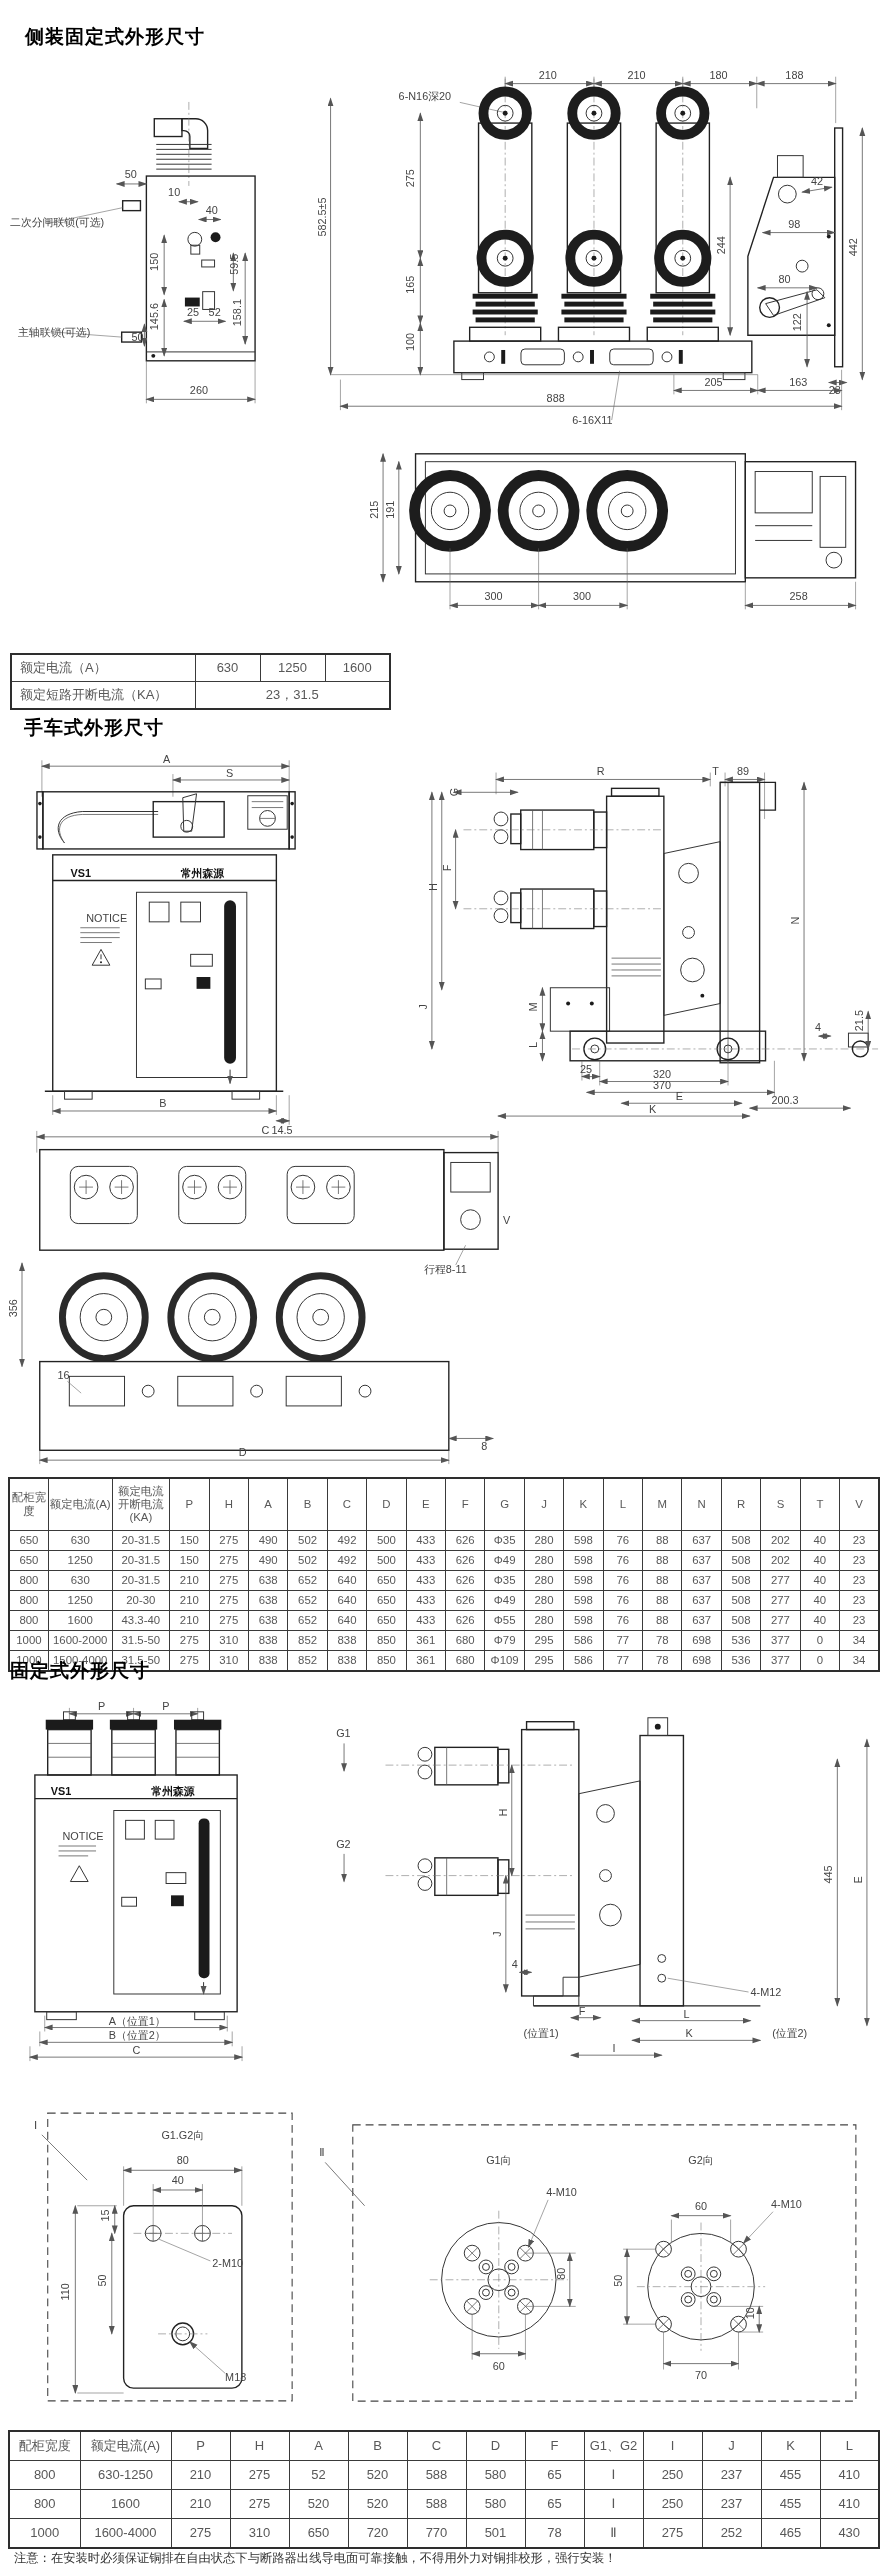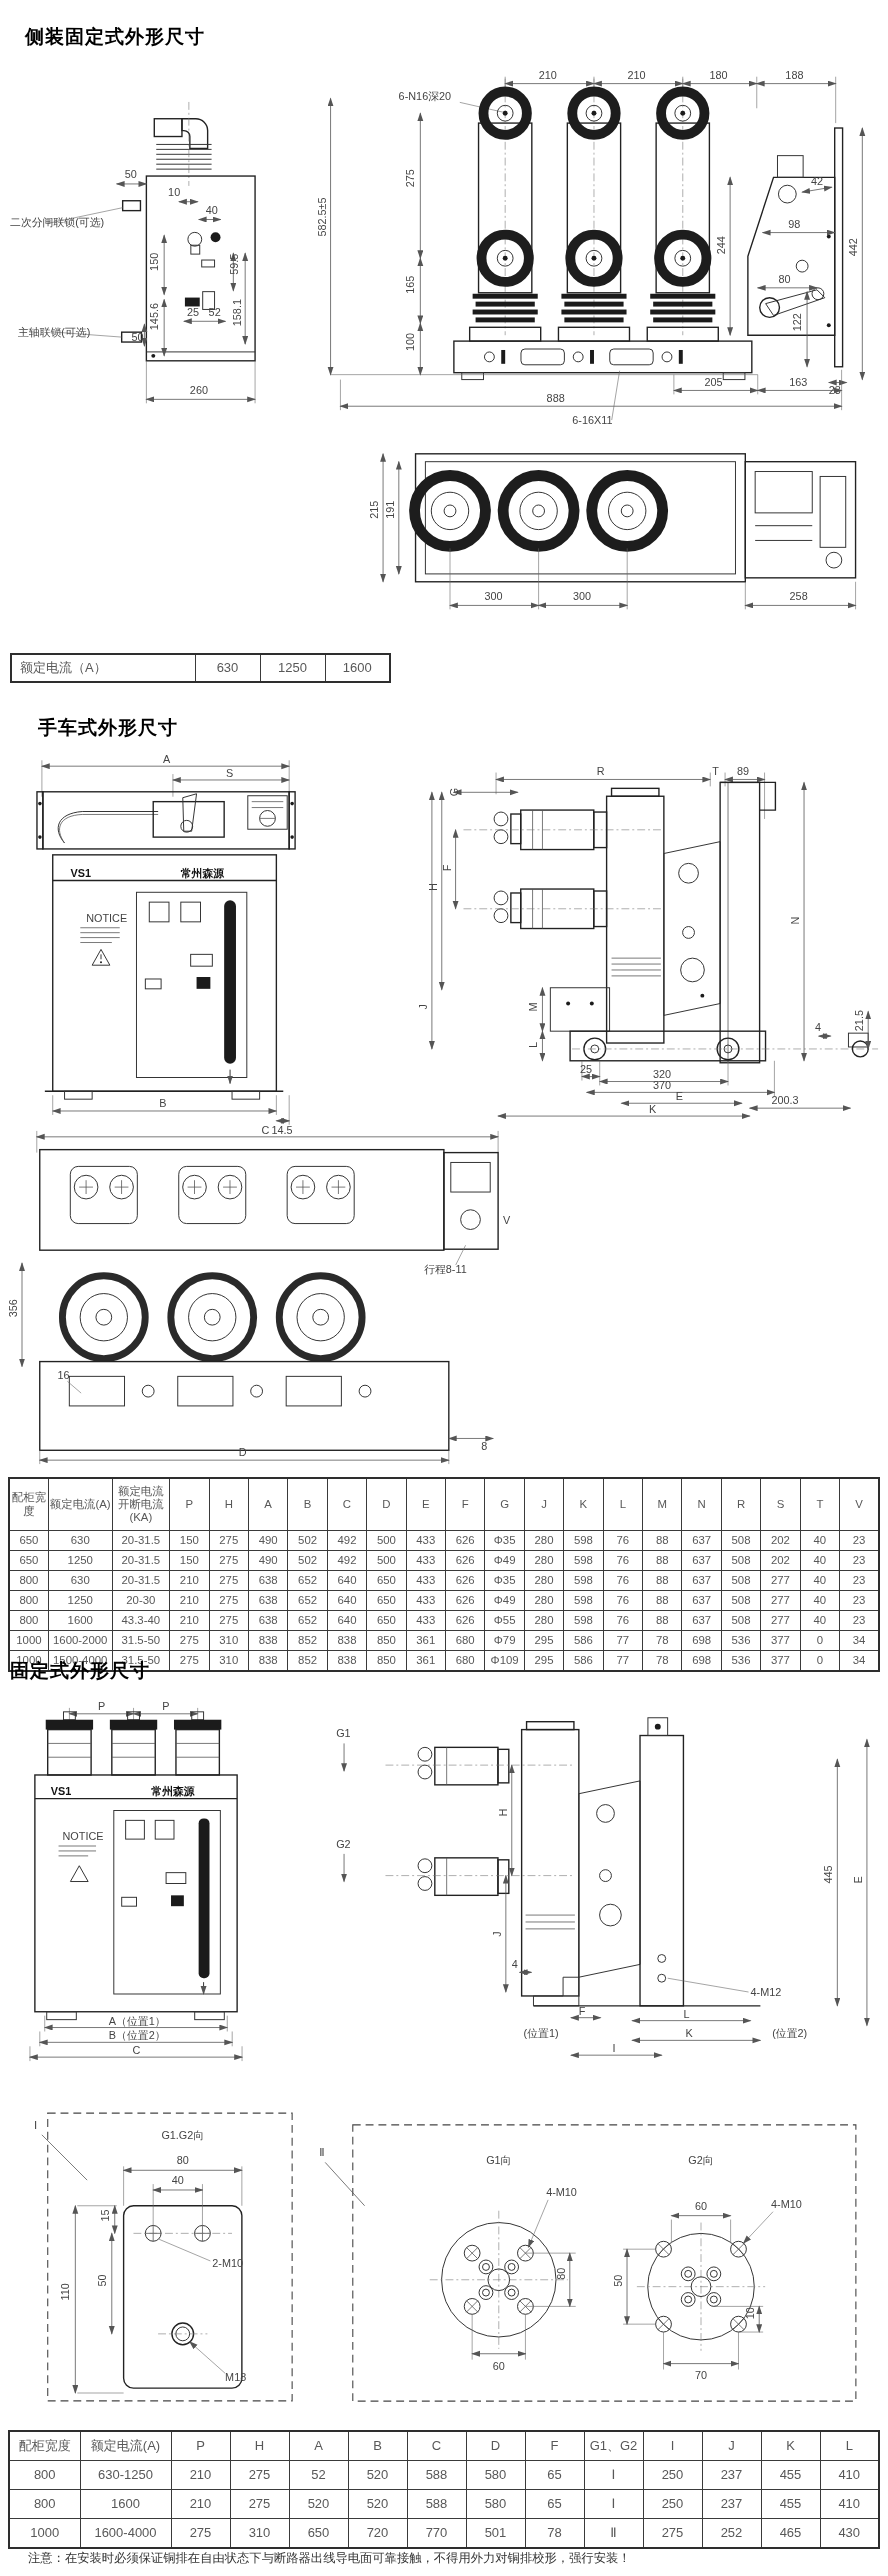--- a/index.html
+++ b/index.html
@@ -286,24 +286,28 @@
         <col style="width:65px">
         <col style="width:65px">
       </colgroup>
     <tbody>
         <tr>
       <td class="lbl">额定电流（A）</td>
       <td>630</td>
       <td>1250</td>
       <td>1600</td>
     </tr>
+    <tr>
+      <td class="lbl">额定短路开断电流（KA）</td>
+      <td colspan="3">23，31.5</td>
+    </tr>
   </tbody>
     </table>
 
-  <div class="sec-title" style="left:38px;top:715px;">手车式外形尺寸</div>
+  <div class="sec-title" style="left:24px;top:715px;">手车式外形尺寸</div>
 
   <svg style="left:35px;top:752px;" width="266" height="385" viewBox="0 0 270 390">
     <g>
       <line class="ext" x1="7" y1="8" x2="7" y2="45"></line>
         <line class="ext" x1="258" y1="8" x2="258" y2="45"></line>
       <line class="dim" x1="7" y1="14" x2="258" y2="14"></line>
       <text x="130" y="11">A</text>
       <line class="ext" x1="140" y1="22" x2="140" y2="45"></line>
       <line class="dim" x1="140" y1="28" x2="258" y2="28"></line>
       <text x="194" y="25">S</text>
@@ -1062,16 +1066,16 @@
           <td>78</td>
           <td>Ⅱ</td>
           <td>275</td>
           <td>252</td>
           <td>465</td>
           <td>430</td>
         </tr>
       </tbody>
   </table>
 
-  <div class="note" style="left:28px;top:2550px;">注意：在安装时必须保证铜排在自由状态下与断路器出线导电面可靠接触，不得用外力对铜排校形，强行安装！</div>
+  <div class="note" style="left:14px;top:2550px;">注意：在安装时必须保证铜排在自由状态下与断路器出线导电面可靠接触，不得用外力对铜排校形，强行安装！</div>
 
 </div>
 
 
 </body></html>

